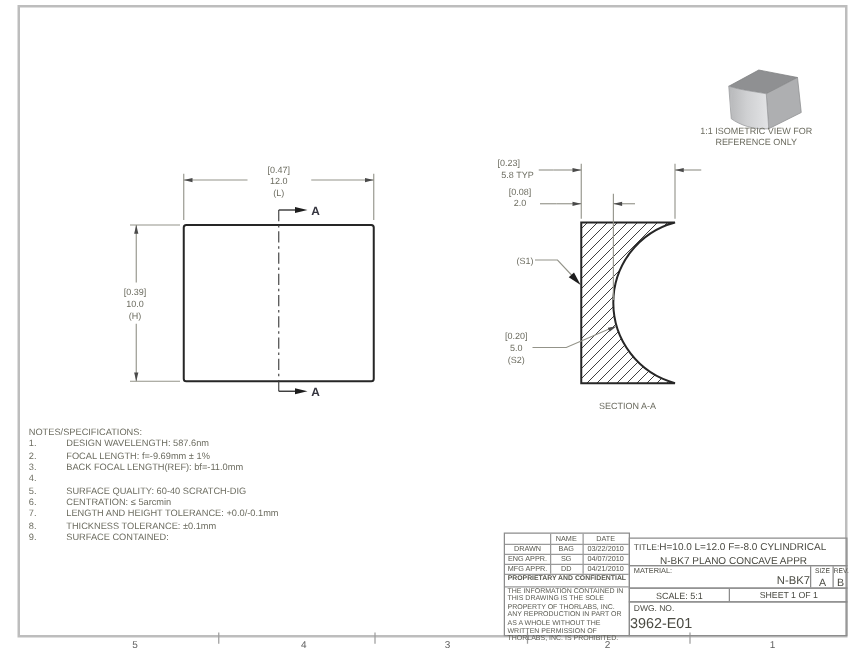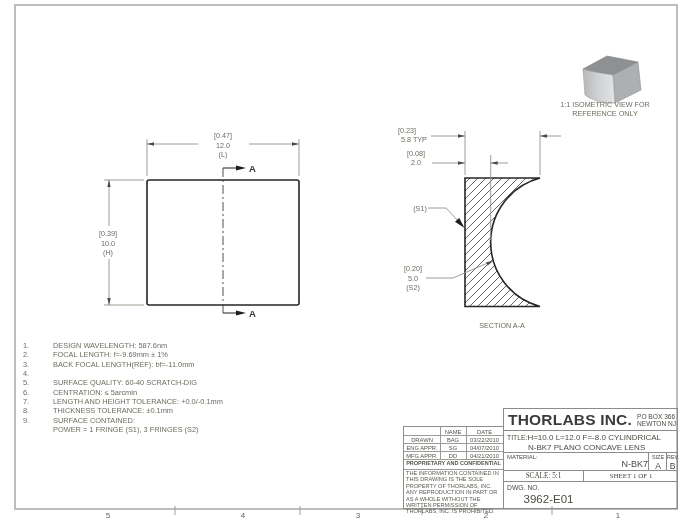--- a/index.html
+++ b/index.html
@@ -37,28 +37,28 @@
   .company-addr { font-size:6.6px; line-height:7.2px; margin-left:5px; padding-top:1px; color:#4a4a44; }
   .tb-title { left:0; top:22px; width:175px; height:23px; padding:2px 0 0 3px; box-sizing:border-box; font-size:8px; line-height:9.5px; white-space:nowrap; }
   .tb-title .lbl { font-size:6.8px; }
   .title-l2 { margin-left:21px; }
   .tb-material { left:0; top:44px; width:175px; height:19px; }
   .mat-label { position:absolute; left:3px; top:1px; font-size:5.9px; }
   .mat-value { position:absolute; left:0; top:6px; width:144px; text-align:right; font-size:9px; }
   .mini-col { position:absolute; top:0; height:100%; border-left:1px solid #8c8c8c; box-sizing:border-box; text-align:center; }
   .mini-col .lbl { font-size:5.4px; display:block; margin-top:1px; }
   .mini-col .val { font-size:8.5px; display:block; margin-top:0.5px; }
-  .tb-scale { left:0; top:62px; width:175px; height:12px; font-size:7.2px;font-family:Liberation Serif, serif; }
+  .tb-scale { left:0; top:62px; width:175px; height:12px; font-size:7.2px; }
   .scale-cell { position:absolute; left:0; top:0; width:79px; height:100%; text-align:center; line-height:11px; }
   .sheet-cell { position:absolute; left:79px; top:0; width:95px; height:100%; border-left:1px solid #8c8c8c; box-sizing:border-box; text-align:center; line-height:11px; font-size:7px; }
   .tb-dwg { left:0; top:73px; width:175px; height:28px; }
   .dwg-cell { position:absolute; left:0; top:0; width:65px; height:100%; }
   .part-cell { position:absolute; left:65px; top:0; width:109px; height:100%; border-left:1px solid #8c8c8c; box-sizing:border-box; }
   .blk-lbl { position:absolute; left:3px; top:2px; font-size:6.8px; }
-  .dwg-val { position:absolute; left:12px; top:11px; width:100%; text-align:center; font-size:11.5px; }
+  .dwg-val { position:absolute; left:0; top:11px; width:100%; text-align:left; font-size:11.5px; }
   .part-val { position:absolute; left:0; top:9px; width:100%; text-align:center; font-size:9.5px; }
   
   .approvals { position:absolute; left:403px; top:426px; width:101px; height:83px; border:1px solid #8c8c8c; box-sizing:border-box; font-size:5.8px; color:#55554c; }
   .ap-hline { position:absolute; left:0; width:100%; height:1px; background:#9a9a9a; }
   .ap-vline { position:absolute; top:0; width:1px; height:32px; background:#9a9a9a; }
   .ap-cell { position:absolute; text-align:center; white-space:nowrap; }
   .ap-prop { position:absolute; left:0; top:33px; width:100%; text-align:center; font-weight:bold; font-size:5.5px; }
   .ap-text { position:absolute; left:2px; top:43px; width:95px; font-size:5.6px; line-height:6.4px; color:#5b5b52; }
   
   .dim  { font-family:"Liberation Sans", sans-serif; font-size:7.2px; fill:#6c6c60; text-anchor:middle; }
@@ -183,20 +183,21 @@
 
     <g stroke="#9e9e9e" stroke-width="1">
       <line x1="175" y1="506" x2="175" y2="515"></line>
       <line x1="300" y1="506" x2="300" y2="515"></line>
       <line x1="422" y1="506" x2="422" y2="515"></line>
       <line x1="552" y1="506" x2="552" y2="515"></line>
     </g>
   </svg>
 
   <div class="notes">
+    <div>NOTES/SPECIFICATIONS:</div>
     <div class="note-row">
         <span class="note-num">1.</span>
         <span>DESIGN WAVELENGTH: 587.6nm</span>
       </div>
     <div class="note-row">
         <span class="note-num">2.</span>
         <span>FOCAL LENGTH: f=-9.69mm ± 1%</span>
       </div>
     <div class="note-row">
         <span class="note-num">3.</span>
@@ -217,24 +218,20 @@
         <span class="note-num">7.</span>
         <span>LENGTH AND HEIGHT TOLERANCE: +0.0/-0.1mm</span>
       </div>
     <div class="note-row">
         <span class="note-num">8.</span>
         <span>THICKNESS TOLERANCE: ±0.1mm</span>
       </div>
     <div class="note-row">
         <span class="note-num">9.</span>
         <span>SURFACE CONTAINED:</span>
-      </div>
-    <div class="note-row">
-        <span class="note-num"></span>
-        <span>POWER = 1 FRINGE (S1), 3 FRINGES (S2)</span>
       </div>
     <div class="note-row">
         <span class="note-num"></span>
       </div>
   </div>
 
 
   <div class="approvals">
     <div class="ap-hline" style="top:8px"></div>
     <div class="ap-hline" style="top:16px"></div>
@@ -252,32 +249,25 @@
     <div class="ap-cell" style="left:36px;top:17.5px;width:26px">SG</div>
     <div class="ap-cell" style="left:62px;top:17.5px;width:37px">04/07/2010</div>
     <div class="ap-cell" style="left:0;top:25.5px;width:36px">MFG APPR.</div>
     <div class="ap-cell" style="left:36px;top:25.5px;width:26px">DD</div>
     <div class="ap-cell" style="left:62px;top:25.5px;width:37px">04/21/2010</div>
     <div class="ap-prop">PROPRIETARY AND CONFIDENTIAL</div>
     <div class="ap-text">THE INFORMATION CONTAINED IN THIS DRAWING IS THE SOLE PROPERTY OF THORLABS, INC.  ANY REPRODUCTION IN PART OR AS A WHOLE WITHOUT THE WRITTEN PERMISSION OF THORLABS, INC. IS PROHIBITED.</div>
   </div>
 
   <div class="tblock">
-    <div class="tb-cell tb-company">
-      <span class="company-name">THORLABS INC.</span>
-      <span class="company-addr">
-        <span style="display:block">PO BOX 366</span>
-        <span style="display:block">NEWTON NJ</span>
-      </span>
-    </div>
     <div class="tb-cell tb-title">
       <div>
         <span class="lbl">TITLE:</span><span>H=10.0 L=12.0 F=-8.0 CYLINDRICAL</span>
       </div>
-      <div class="title-l2">N-BK7 PLANO CONCAVE LENS</div>
+      <div class="title-l2">N-BK7 PLANO CONCAVE APPR</div>
     </div>
     <div class="tb-cell tb-material">
       <span class="mat-label">MATERIAL:</span>
       <span class="mat-value">N-BK7</span>
       <span class="mini-col" style="left:144px;width:19px">
         <span class="lbl">SIZE</span>
         <span class="val">A</span>
       </span>
       <span class="mini-col" style="left:162px;width:12px">
         <span class="lbl">REV.</span>

